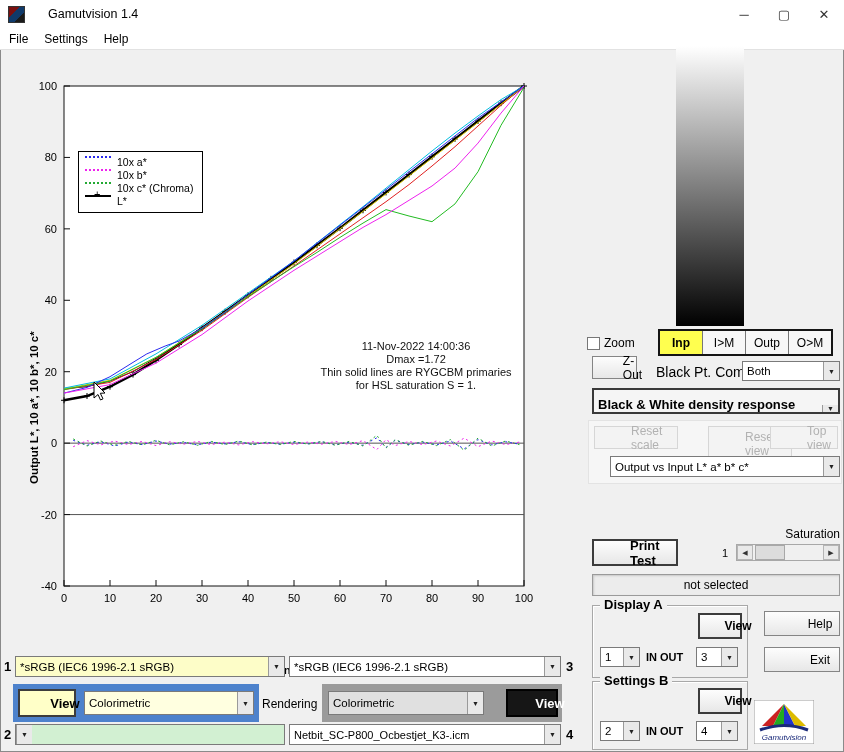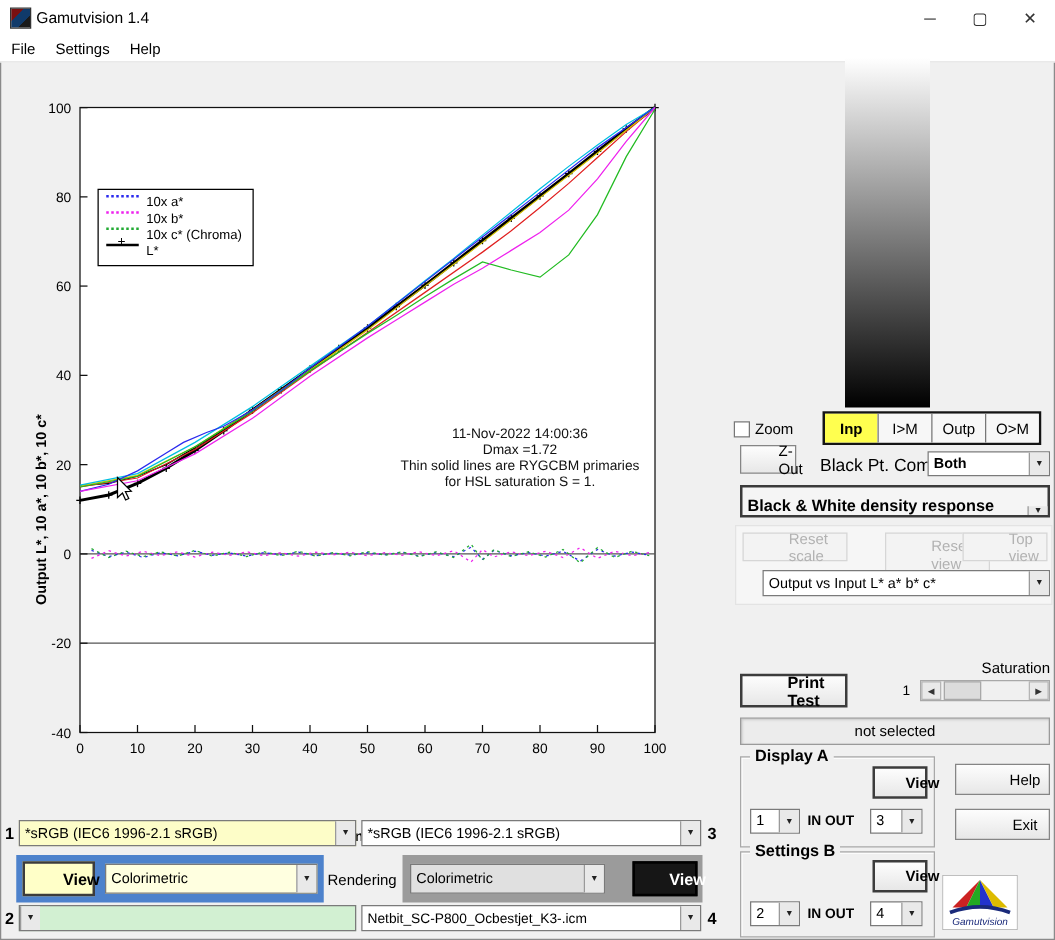--- a/index.html
+++ b/index.html
@@ -4,21 +4,21 @@
 <style>
   html,body{margin:0;padding:0;}
   body{
     width:844px;height:752px;position:relative;overflow:hidden;
     background:#f0f0f0;font-family:"Liberation Sans",sans-serif;color:#000;
     box-shadow:inset 0 0 0 1px #8a8a8a;
   }
   
   .titlebar{position:absolute;left:0;top:0;right:0;height:28px;background:#fff;display:flex;align-items:center;}
   .app-icon{width:15px;height:15px;margin-left:8px;background:linear-gradient(135deg,#7a1010 0 34%,#103a6a 34% 67%,#1a1a1a 67%);border:1px solid #333;}
-  .title-text{font-size:12.5px;margin-left:4px;}
+  .title-text{font-size:12.5px;margin-left:23px;}
   .win-controls{margin-left:auto;display:flex;height:100%;}
   .win-btn{width:40px;height:100%;display:flex;align-items:center;justify-content:center;font-size:13px;color:#333;}
   .menubar{position:absolute;left:0;top:28px;right:0;height:21px;background:#fff;border-bottom:1px solid #e2e2e2;display:flex;align-items:center;font-size:12px;}
   .menu-item{padding:0 8px;height:100%;display:flex;align-items:center;}
   .menu-item:first-child{padding-left:9px;}
   
   .figure{position:absolute;left:8px;top:56px;width:536px;height:574px;background:#f0f0f0;}
   svg text{font-family:"Liberation Sans",sans-serif;}
   svg .tick{font-size:11px;fill:#000;}
   svg .anno{font-size:11px;fill:#111;}
@@ -214,21 +214,21 @@
 <div class="io-group">
   <div class="io-btn selected">Inp</div>
   <div class="io-btn">I&gt;M</div>
   <div class="io-btn">Outp</div>
   <div class="io-btn">O&gt;M</div>
 </div>
 
 <div class="btn" style="left:592px;top:356px;width:45px;height:23px;">Z-Out</div>
 
 <div class="label" style="left:656px;top:364px;font-size:14px;">Black Pt. Comp.</div>
-<div class="combo" style="left:742px;top:361px;width:98px;height:20px;font-weight:bold;">
+<div class="combo" style="left:742px;top:361px;width:98px;height:20px;">
   <span class="txt">Both</span>
   <span class="arr">▼</span>
 </div>
 
 <div class="combo big" style="left:592px;top:388px;width:248px;height:26px;align-items:flex-end;">
   <span class="txt">Black &amp; White density response</span>
   <span class="arr">▼</span>
 </div>
 
 <div class="panel-reset"></div>

